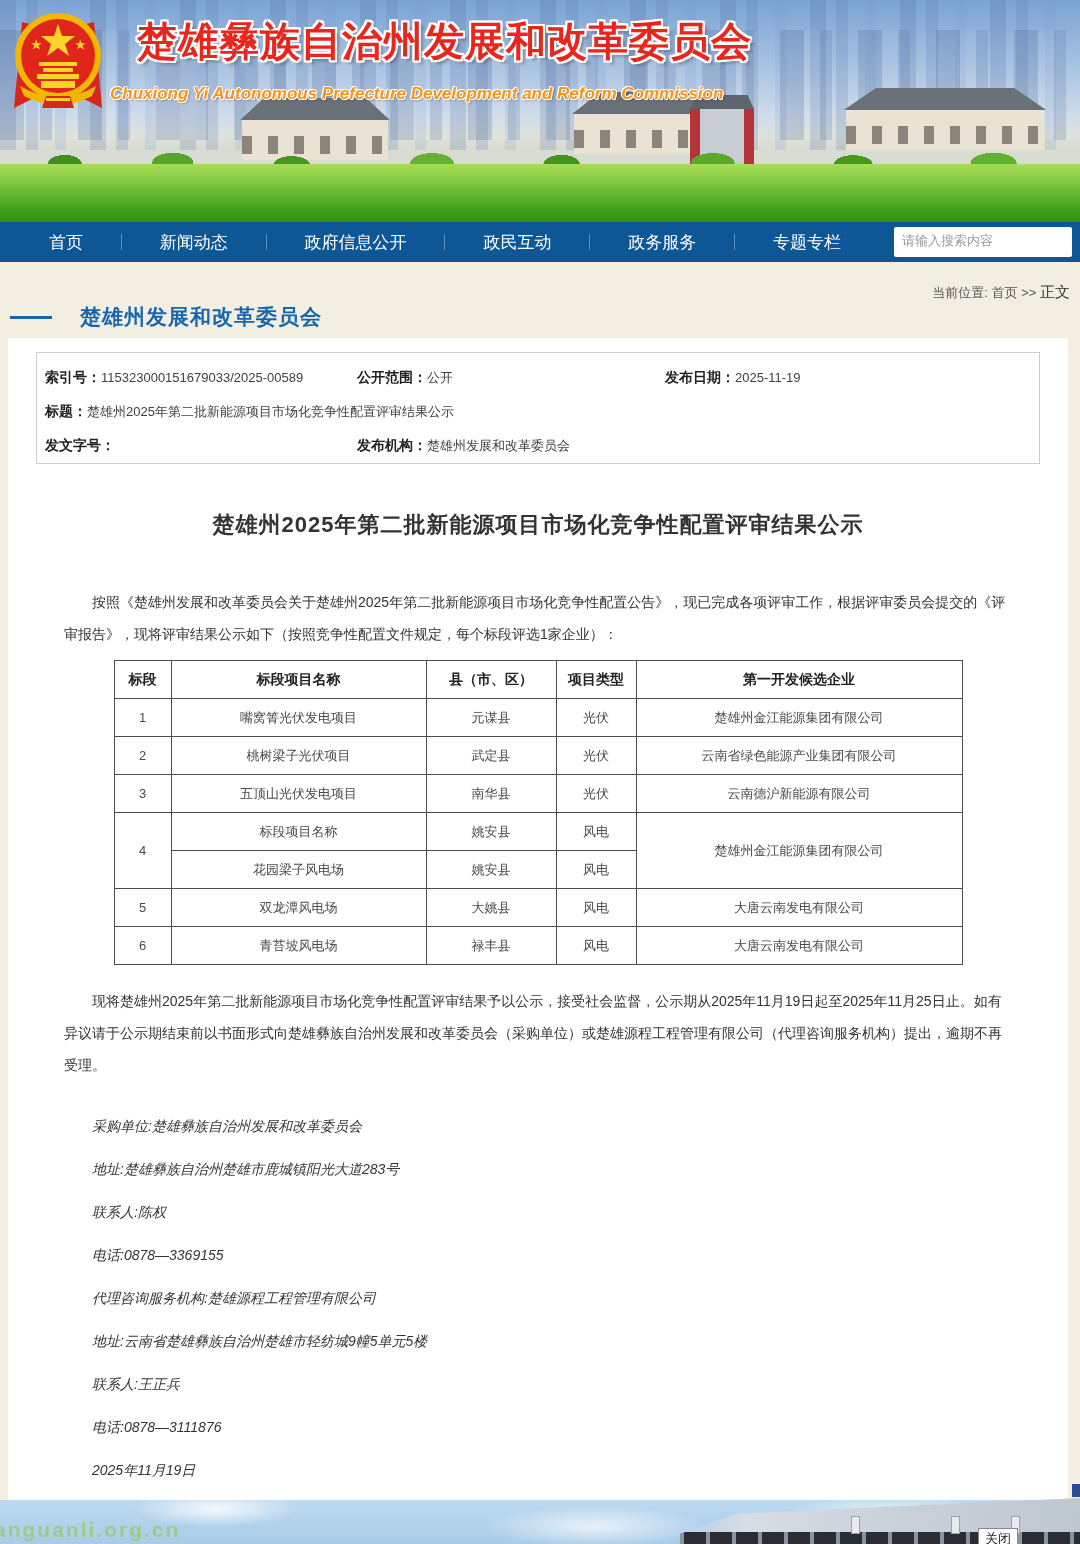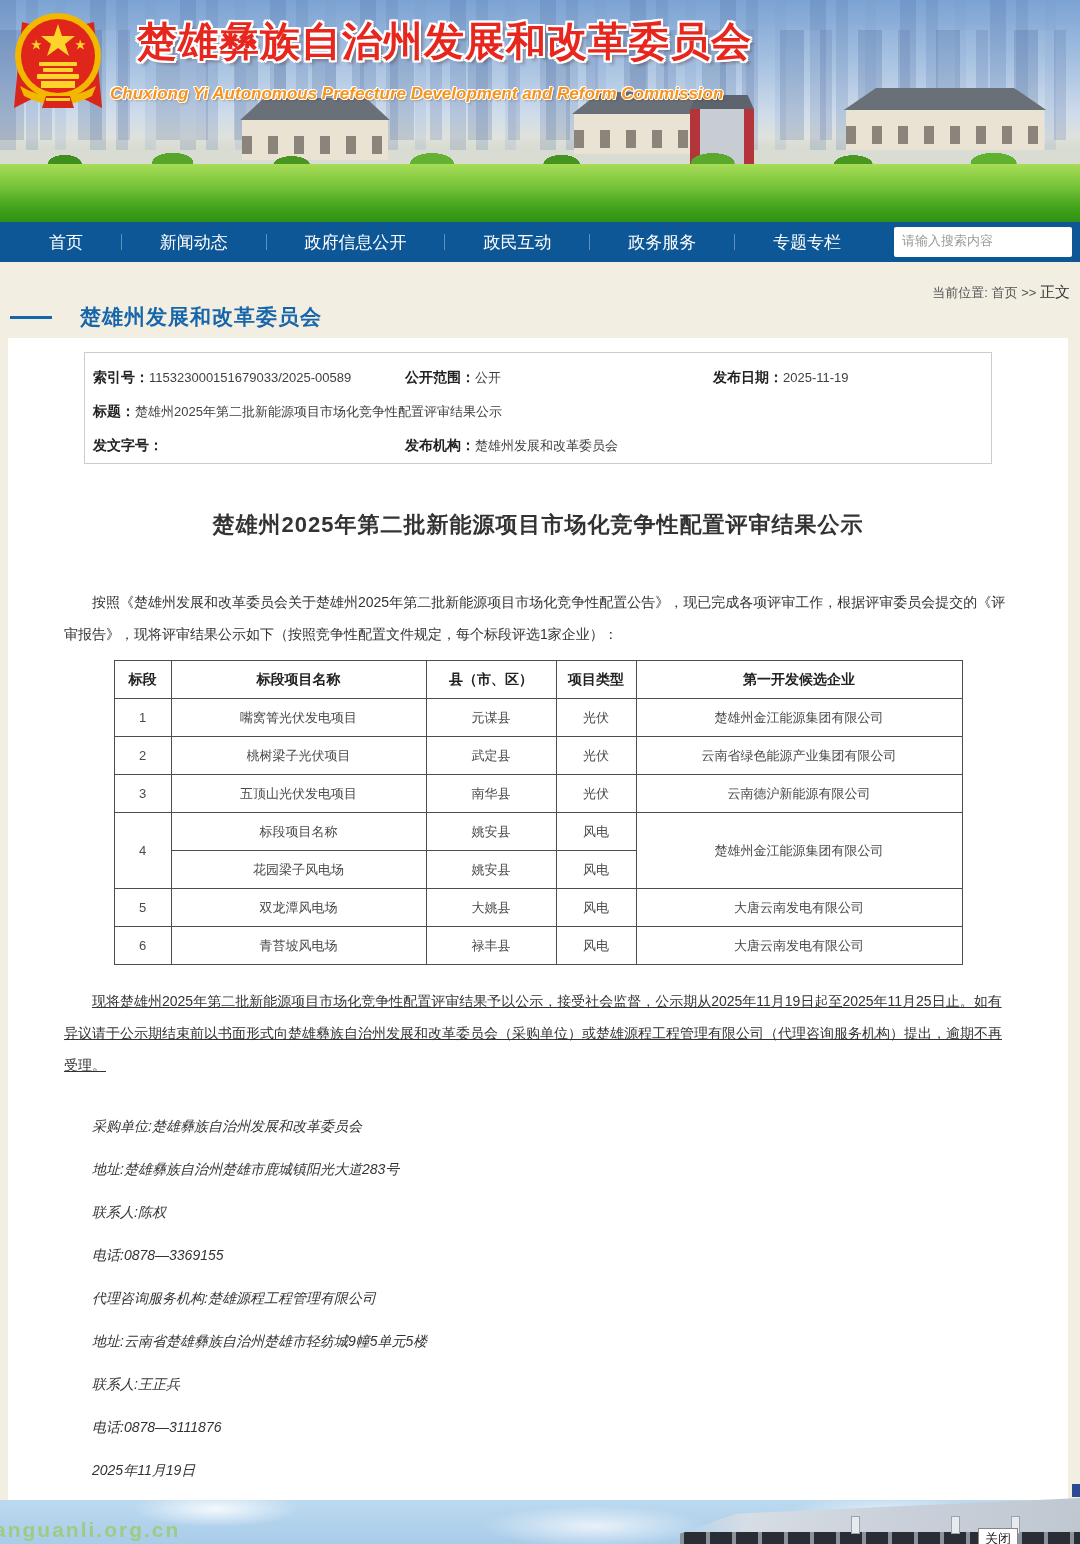--- a/index.html
+++ b/index.html
@@ -56,30 +56,30 @@
   
   .crumb { position:absolute; right:10px; top:283px; font-size:13px; color:#555; }
   .crumb .cur { font-size:15px; color:#333; }
   .crumb a { color:#555; text-decoration:none; cursor:pointer; }
   .section-head { position:absolute; left:10px; top:303px; display:flex; align-items:center; }
   .section-dash { width:42px; height:3px; background:#1766ab; margin-right:28px; }
   .section-title { font-size:21px; font-weight:bold; color:#1766ab; letter-spacing:1px; }
 
   
   .panel { position:absolute; left:8px; top:338px; width:1060px; height:1162px; background:#fff; }
-  .meta-box { margin:14px auto 0; width:908px; height:112px; border:1px solid #ccc; padding:16px 8px 0 8px; font-size:13px; color:#3f3f3f; position:relative; }
+  .meta-box { margin:14px auto 0; width:1004px; height:112px; border:1px solid #ccc; padding:16px 8px 0 8px; font-size:13px; color:#3f3f3f; position:relative; }
   .meta-row { position:relative; height:34px; }
   .meta-item { position:absolute; top:0; white-space:nowrap; }
   .m-c1 { left:0; } .m-c2 { left:312px; } .m-c3 { left:620px; }
   .meta-label { font-weight:bold; color:#222; font-size:14px; }
 
   .art-title { margin-top:46px; text-align:center; font-size:22px; font-weight:bold; color:#333; letter-spacing:1px; }
   .art-body { padding:0 56px; color:#333; }
   .para { margin-top:46px; font-size:14px; line-height:32px; text-indent:2em; }
-  .para2 { margin-top:20px; font-size:14px; line-height:32px; text-indent:2em;text-decoration:underline; }
+  .para2 { margin-top:20px; font-size:14px; line-height:32px; text-indent:2em; }
   .contact p { font-size:14px; line-height:14px; margin:0 0 29px 0; text-indent:2em; color:#333; }
   .contact { margin-top:38px;font-style:italic; }
 
   
   table.results { border-collapse:collapse; margin:10px auto 0; width:848px; table-layout:fixed; }
   table.results th, table.results td { border:1px solid #4d4d4d; height:38px; text-align:center; vertical-align:middle; padding:0 4px; }
   table.results th { font-size:14px; color:#222; font-weight:bold; }
   table.results td { font-size:13px; color:#4a4a4a; }
 
   

